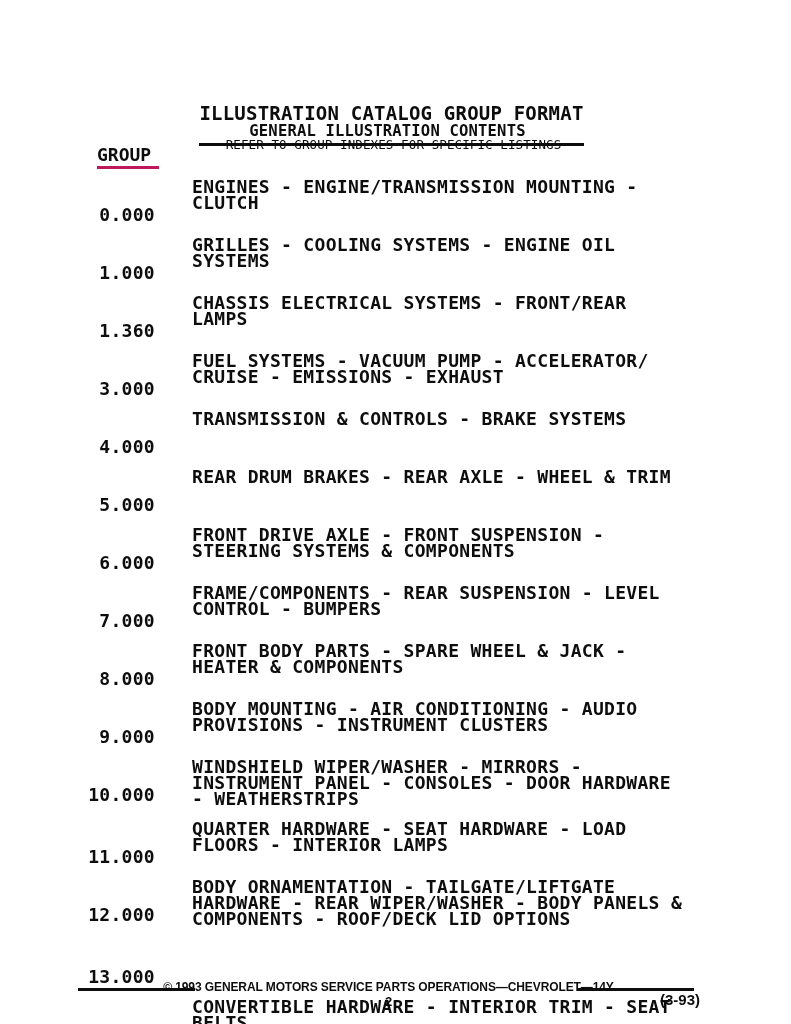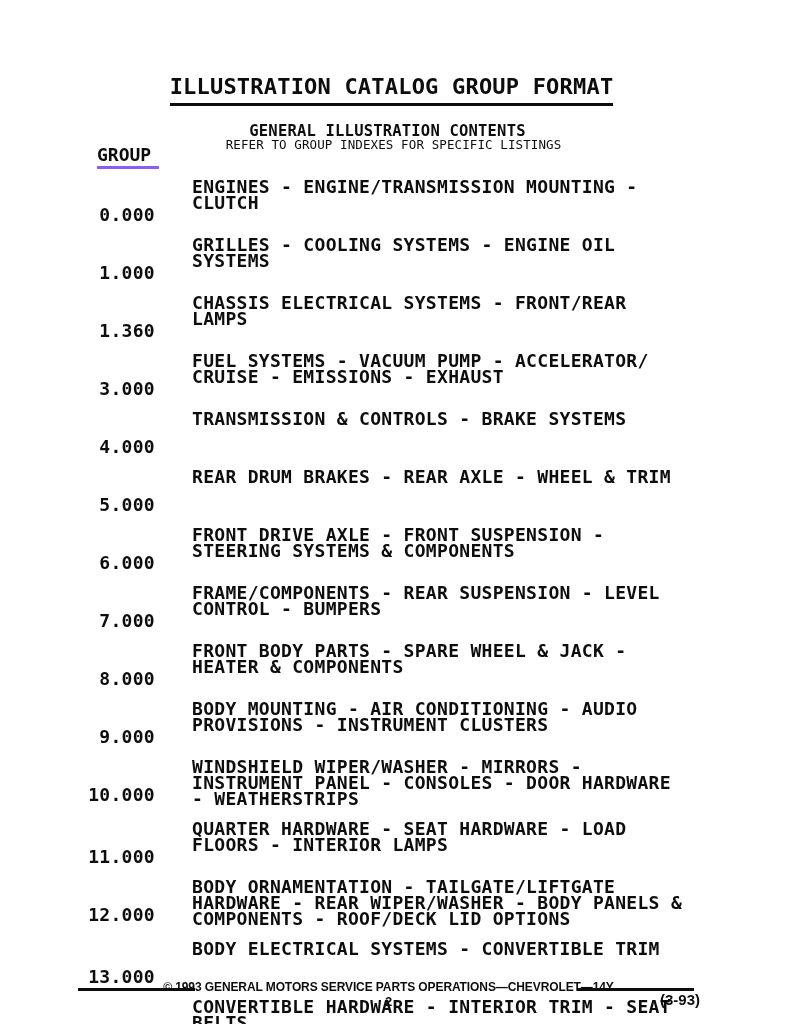--- a/index.html
+++ b/index.html
@@ -13,25 +13,26 @@
     font-family: "DejaVu Sans Mono", monospace;
     overflow: hidden;
   }
   .title-wrap {
     position: absolute;
     top: 74px; left: 0; right: 8px;
     text-align: center;
   }
   .title {
     display: inline-block;
-    font-size: 22px;
+    font-size: 19px;
     font-weight: bold;
     letter-spacing: 0.2px;
     border-bottom: 3px solid #0d0d0d;
-    padding-bottom: 4px;
+    padding-bottom: 19px;
+    margin-top: 28px;
   }
   .subtitle {
     position: absolute;
     top: 122px; left: 0; right: 16px;
     text-align: center;
     font-size: 15.5px;
     font-weight: bold;
     letter-spacing: 0.2px;
   }
   .subtitle-note {
@@ -40,21 +41,21 @@
     text-align: center;
     font-size: 12.5px;
     font-weight: normal;
     letter-spacing: 0.1px;
   }
   .group-header {
     position: absolute;
     left: 97px; top: 144px;
     font-size: 18px;
     font-weight: bold;
-    border-bottom: 3px solid #8b5cf6;
+    border-bottom: 3px solid #be185d;
     padding: 0 8px 1px 0;
   }
   .group-list {
     position: absolute;
     left: 0; top: 179px;
     width: 730px;
   }
   .row {
     display: flex;
     margin-bottom: 14px;
@@ -181,21 +182,20 @@
 FLOORS - INTERIOR LAMPS</div>
     </div>
     <div class="row">
       <div class="num">12.000</div>
       <div class="desc">BODY ORNAMENTATION - TAILGATE/LIFTGATE
 HARDWARE - REAR WIPER/WASHER - BODY PANELS &amp;
 COMPONENTS - ROOF/DECK LID OPTIONS</div>
     </div>
     <div class="row">
       <div class="num">13.000</div>
-      <div class="desc">BODY ELECTRICAL SYSTEMS - CONVERTIBLE TRIM</div>
     </div>
     <div class="row">
       <div class="num">14.000</div>
       <div class="desc">CONVERTIBLE HARDWARE - INTERIOR TRIM - SEAT
 BELTS</div>
     </div>
     <div class="row">
       <div class="num">20.867</div>
       <div class="desc">REAR COMPARTMENT TRIM</div>
     </div>

